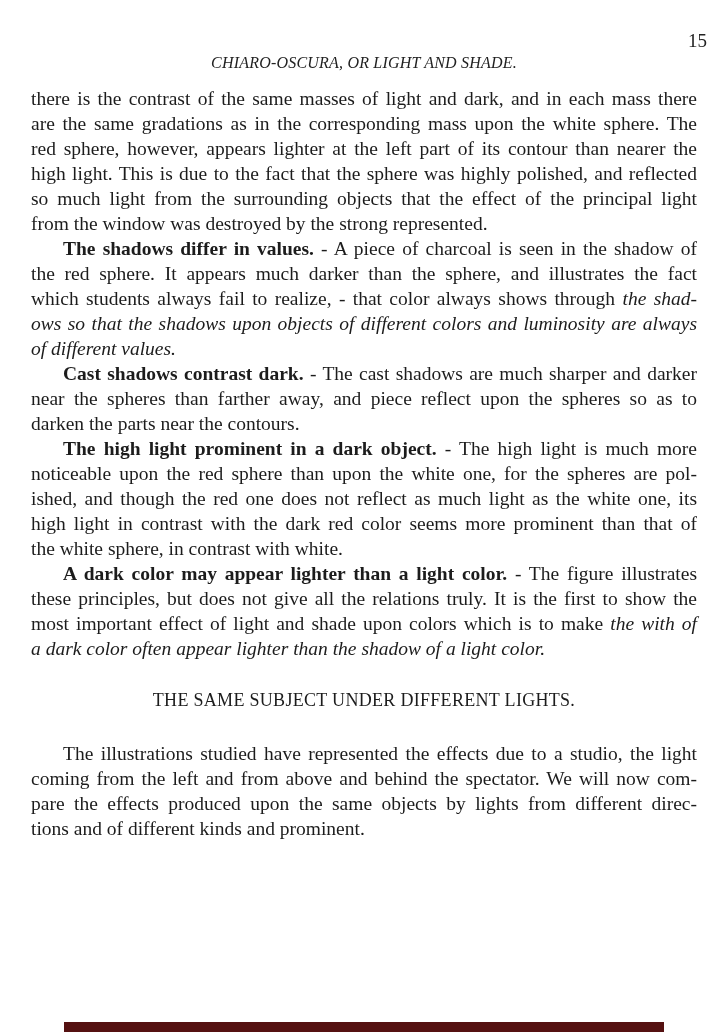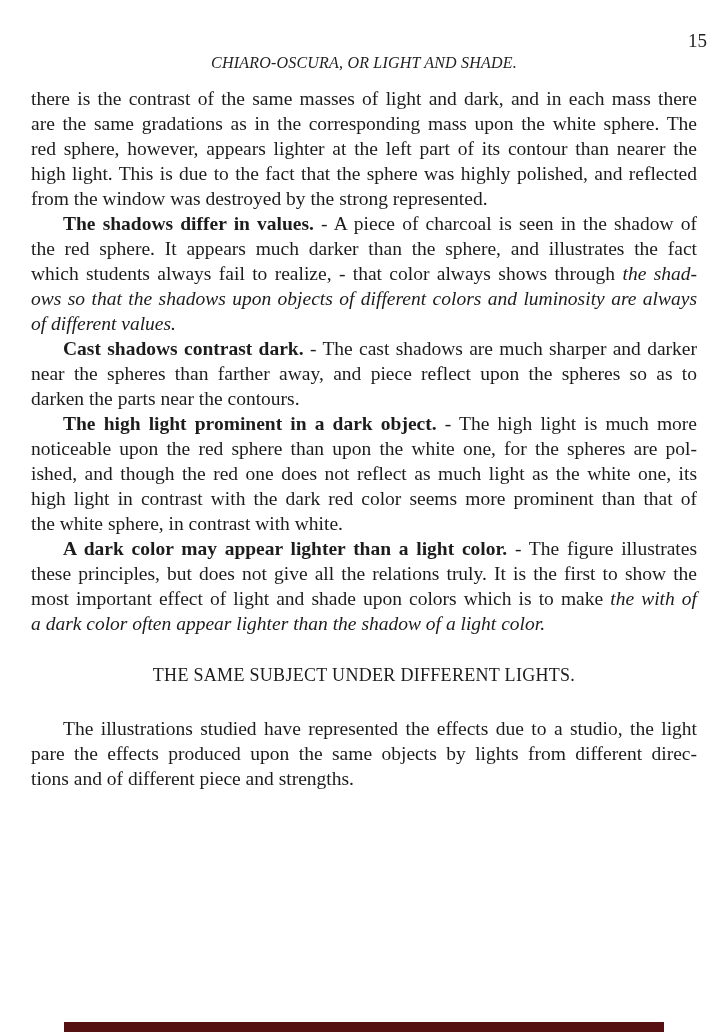--- a/index.html
+++ b/index.html
@@ -74,20 +74,21 @@
 
 <div class="page">
   <div class="page-number">15</div>
   <div class="running-head">CHIARO-OSCURA, OR LIGHT AND SHADE.</div>
   <div class="text-body">
       <div class="para">
         <div class="line"><span class="rn">there is the contrast of the same masses of light and dark, and in each mass there</span></div>
         <div class="line"><span class="rn">are the same gradations as in the corresponding mass upon the white sphere. The</span></div>
         <div class="line"><span class="rn">red sphere, however, appears lighter at the left part of its contour than nearer the</span></div>
         <div class="line"><span class="rn">high light. This is due to the fact that the sphere was highly polished, and reflected</span></div>
+        <div class="line"><span class="rn">so much light from the surrounding objects that the effect of the principal light</span></div>
         <div class="line lastline"><span class="rn">from the window was destroyed by the strong represented.</span></div>
       </div>
       <div class="para">
         <div class="line first"><span class="rb">The shadows differ in values.</span><span class="rn"> - A piece of charcoal is seen in the shadow of</span></div>
         <div class="line"><span class="rn">the red sphere. It appears much darker than the sphere, and illustrates the fact</span></div>
         <div class="line"><span class="rn">which students always fail to realize, - that color always shows through </span><span class="ri">the shad-</span></div>
         <div class="line"><span class="ri">ows so that the shadows upon objects of different colors and luminosity are always</span></div>
         <div class="line lastline"><span class="ri">of different values.</span></div>
       </div>
       <div class="para">
@@ -104,18 +105,19 @@
       </div>
       <div class="para">
         <div class="line first"><span class="rb">A dark color may appear lighter than a light color.</span><span class="rn"> - The figure illustrates</span></div>
         <div class="line"><span class="rn">these principles, but does not give all the relations truly. It is the first to show the</span></div>
         <div class="line"><span class="rn">most important effect of light and shade upon colors which is to make </span><span class="ri">the with of</span></div>
         <div class="line lastline"><span class="ri">a dark color often appear lighter than the shadow of a light color.</span></div>
       </div>
       <div class="section-heading">THE SAME SUBJECT UNDER DIFFERENT LIGHTS.</div>
       <div class="para">
         <div class="line first"><span class="rn">The illustrations studied have represented the effects due to a studio, the light</span></div>
+        <div class="line"><span class="rn">coming from the left and from above and behind the spectator. We will now com-</span></div>
         <div class="line"><span class="rn">pare the effects produced upon the same objects by lights from different direc-</span></div>
-        <div class="line lastline"><span class="rn">tions and of different piece and strengths.</span></div>
+        <div class="line lastline"><span class="rn">tions and of different kinds and prominent.</span></div>
       </div>
     </div>
   <div class="scan-edge-bar" style="background: rgb(85, 17, 17);"></div>
 </div>
 
 </body></html>

